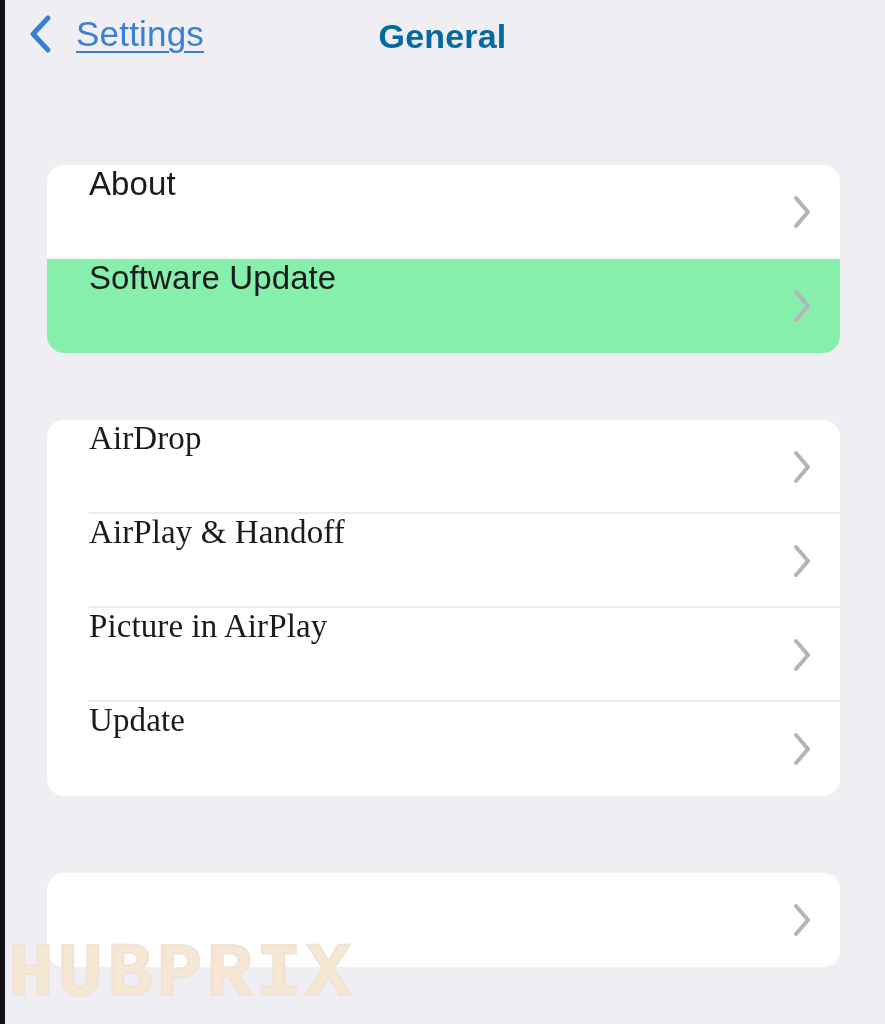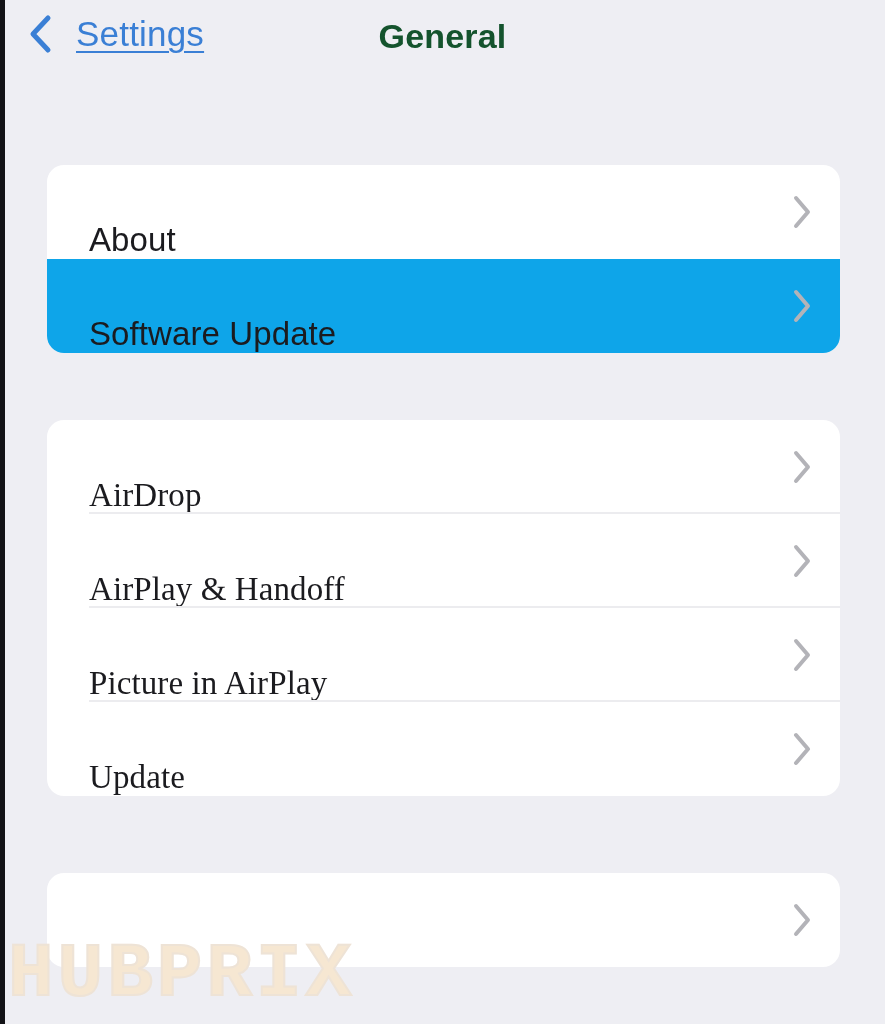--- a/index.html
+++ b/index.html
@@ -58,49 +58,49 @@
     letter-spacing: .2px;
   }
   .nav-title {
     position: absolute;
     left: 0;
     top: 17px;
     width: 885px;
     text-align: center;
     font-size: 34px;
     font-weight: bold;
-    color: #14532d;
+    color: #0369a1;
     letter-spacing: .2px;
   }
 
   
   .card {
     position: absolute;
     left: 47px;
     width: 793px;
     background: #ffffff;
     border-radius: 17px;
     overflow: hidden;
   }
   #card-0 { top: 165px; }
   #card-1 { top: 420px; font-family: Liberation Serif, serif; }
   #card-2 { top: 873px; }
 
   .row {
     position: relative;
     height: 94px;
     display: flex;
-    align-items: flex-end;
+    align-items: flex-start;
     box-sizing: border-box;
     padding-left: 42px;
     padding-right: 30px;
     cursor: pointer;
   }
   .row.highlighted {
-    background: #0ea5e9;
+    background: #86efac;
   }
   .row-label {
     font-size: 33px;
     color: #1b1b1f;
     letter-spacing: .1px;
     white-space: nowrap;
   }
   .row-chevron {
     position: absolute;
     right: 28px;

